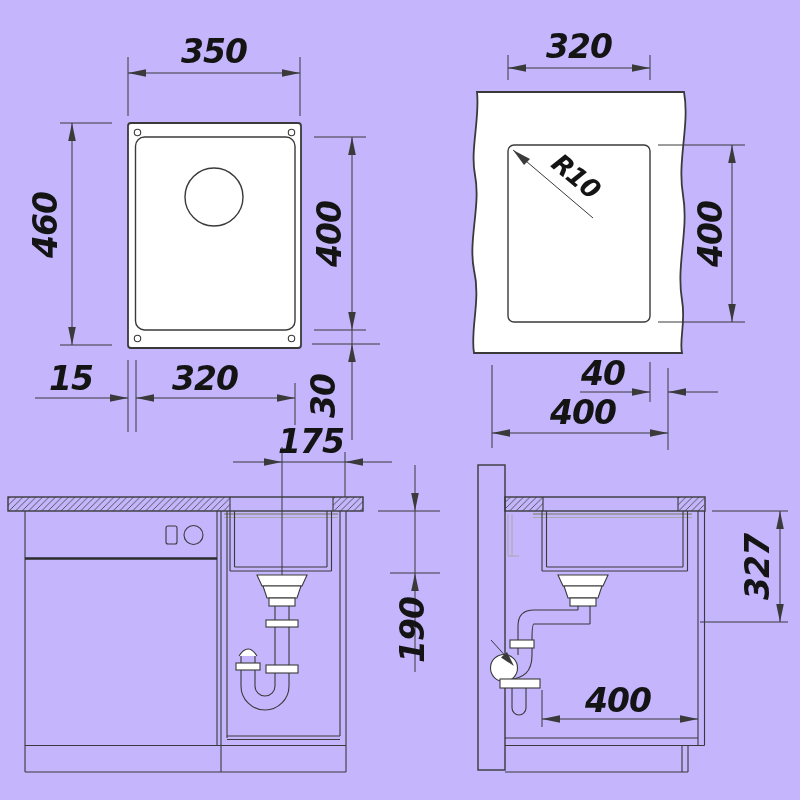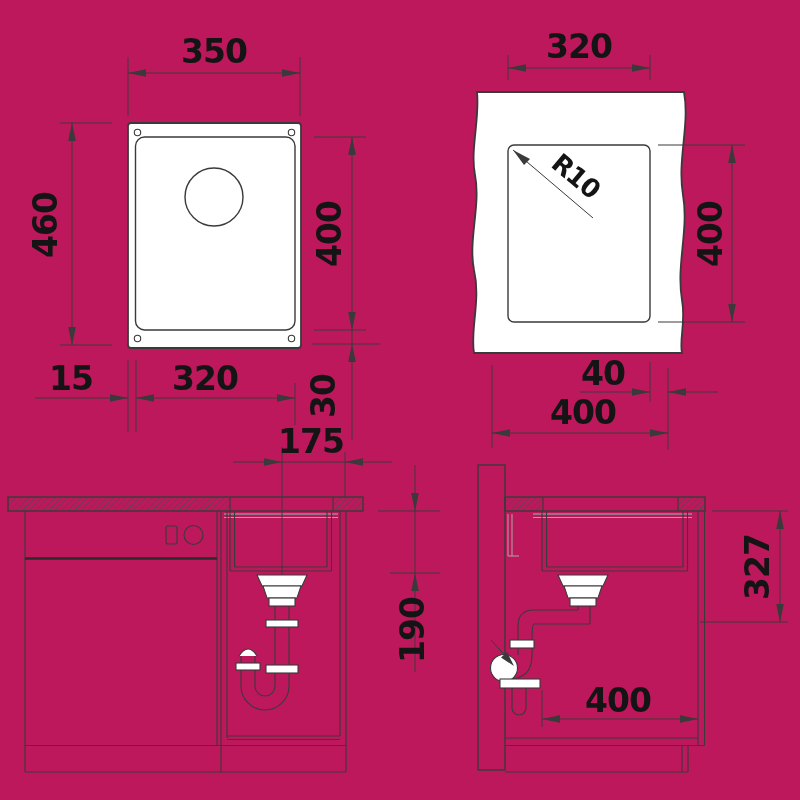--- a/index.html
+++ b/index.html
@@ -1,16 +1,16 @@
 <!DOCTYPE html>
 <html><head>
 <meta charset="utf-8">
 <style>
   html,body{margin:0;padding:0;background:#ffffff;}
-  #canvas{position:relative;width:800px;height:800px;background:#be185d;overflow:hidden;}
+  #canvas{position:relative;width:800px;height:800px;background:#c4b5fd;overflow:hidden;font-style:italic;}
   svg{display:block;}
   .ln{stroke:#3a3a3a;stroke-width:1.1;fill:none;stroke-linecap:butt;}
   .ln2{stroke:#3a3a3a;stroke-width:1.8;fill:none;}
   .lnm{stroke:#3a3a3a;stroke-width:1.4;fill:none;}
   .thk{stroke:#2b2b2b;stroke-width:2.6;fill:none;}
   .dim{stroke:#3a3a3a;stroke-width:1;fill:none;}
   .gray{stroke:#8f8f8f;stroke-width:1.6;fill:none;}
   .gray2{stroke:#a8a8a8;stroke-width:1;fill:none;}
   .fw{fill:#ffffff;}
   .ah{fill:#3a3a3a;stroke:none;}

